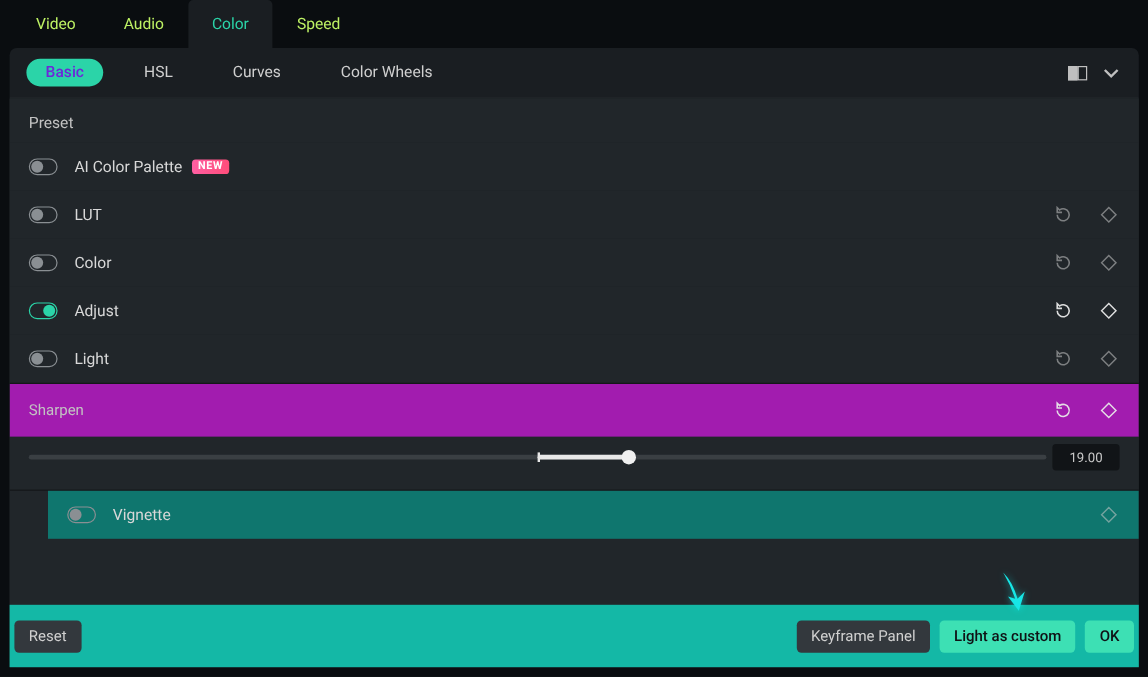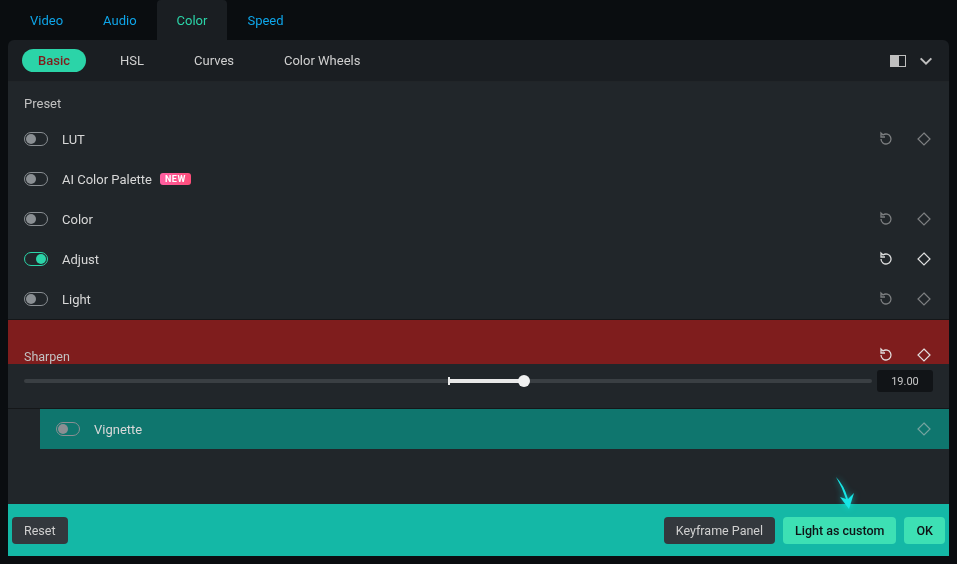--- a/index.html
+++ b/index.html
@@ -1,29 +1,29 @@
 <!DOCTYPE html>
 <html><head>
 <meta charset="utf-8">
 <style>
   * { margin: 0; padding: 0; box-sizing: border-box; font-family: -apple-system, BlinkMacSystemFont, "Segoe UI", Roboto, sans-serif; }
   body { width: 957px; height: 564px; background: #0a0d10; color: #c8c8c8; overflow: hidden; }
 
   
   .top-tabs { display: flex; height: 40px; align-items: center; padding: 0 10px; gap: 0; background: #0a0d10; }
-  .top-tab { padding: 0 20px; height: 40px; display: flex; align-items: center; font-size: 13px; color: #0ea5e9; cursor: pointer; }
+  .top-tab { padding: 0 20px; height: 40px; display: flex; align-items: center; font-size: 13px; color: #bef264; cursor: pointer; }
   .top-tab.active { background: #1a1e22; color: #2bd4a8; border-radius: 4px 4px 0 0; }
 
   
   .panel { background: #1a1e22; border-radius: 6px; margin: 0 8px; height: 516px; display: flex; flex-direction: column; position: relative; }
 
   
   .sub-tabs { display: flex; align-items: center; height: 42px; padding: 0 14px; gap: 18px; border-bottom: 1px solid rgba(255,255,255,0.03); }
   .sub-tab { padding: 4px 16px; font-size: 13px; color: #d0d0d0; cursor: pointer; border-radius: 12px; }
-  .sub-tab.active { background: #2bd4a8; color: #7f1d1d; font-weight: 500; }
+  .sub-tab.active { background: #2bd4a8; color: #6d28d9; font-weight: 500; }
   .sub-tabs-right { margin-left: auto; display: flex; align-items: center; gap: 10px; }
   .compare-icon { width: 16px; height: 12px; display: flex; }
   .compare-icon .half { width: 8px; height: 12px; border: 1px solid #c8c8c8; }
   .compare-icon .half.fill { background: #c8c8c8; }
 
   
   .panel-body { flex: 1; overflow-y: auto; background: #21262a; }
 
   .section-label { font-size: 13px; color: #c2c2c2; padding: 14px 16px 8px; background: #21262a; }
 
@@ -39,21 +39,21 @@
 
   .row-actions { margin-left: auto; display: flex; align-items: center; gap: 20px; }
   .icon-btn { width: 18px; height: 18px; display: flex; align-items: center; justify-content: center; opacity: 0.55; cursor: pointer; }
   .icon-btn.bright { opacity: 0.95; }
   .icon-btn svg { width: 16px; height: 16px; }
 
   
   .divider { height: 1px; background: #151719; }
 
   
-  .sharpen-header { display: flex; align-items: flex-end; height: 44px; padding: 0 16px; background: #7f1d1d; }
+  .sharpen-header { display: flex; align-items: center; height: 44px; padding: 0 16px; background: #a21caf; }
   .sharpen-title { font-size: 12.5px; color: #c2c2c2; }
 
   .slider-row { display: flex; align-items: center; height: 44px; padding: 0 16px 10px; gap: 5px; background: #21262a; }
   .slider { flex: 1; position: relative; height: 4px; }
   .slider-track { position: absolute; width: 100%; height: 4px; background: #3a3f43; border-radius: 2px; }
   .slider-fill { position: absolute; left: 50%; height: 4px; background: #e8e8e8; border-radius: 2px; }
   .slider-mid { position: absolute; left: 50%; width: 2px; height: 8px; background: #e8e8e8; top: -2px; }
   .slider-thumb { position: absolute; width: 12px; height: 12px; border-radius: 50%; background: #f0f0f0; top: -4px; transform: translateX(-50%); cursor: pointer; }
   .value-box { width: 56px; height: 22px; background: #111417; border-radius: 3px; display: flex; align-items: center; justify-content: center; font-size: 11px; color: #c8c8c8; }
 
@@ -101,39 +101,39 @@
       </div>
     </div>
   </div>
 
   <div class="panel-body">
 
     <div class="section-label">Preset</div>
 
     <div class="row">
       <div class="toggle"></div>
-      <span class="row-label">LUT</span>
-      <div class="row-actions">
-        <div class="icon-btn">
-            <svg viewBox="0 0 16 16">
-              <path d="M3 8a5 5 0 1 0 2-4L3 2v4h4" stroke="#c8c8c8" stroke-width="1.3" fill="none"></path>
-            </svg>
-          </div>
-        <div class="icon-btn">
-            <svg viewBox="0 0 16 16">
-              <path d="M8 2 L14 8 L8 14 L2 8 Z" stroke="#c8c8c8" stroke-width="1.2" fill="none"></path>
-            </svg>
-          </div>
-      </div>
-    </div>
-
-    <div class="row">
-      <div class="toggle"></div>
       <span class="row-label">AI Color Palette</span>
       <span class="badge">NEW</span>
+    </div>
+
+    <div class="row">
+      <div class="toggle"></div>
+      <span class="row-label">LUT</span>
+      <div class="row-actions">
+        <div class="icon-btn">
+            <svg viewBox="0 0 16 16">
+              <path d="M3 8a5 5 0 1 0 2-4L3 2v4h4" stroke="#c8c8c8" stroke-width="1.3" fill="none"></path>
+            </svg>
+          </div>
+        <div class="icon-btn">
+            <svg viewBox="0 0 16 16">
+              <path d="M8 2 L14 8 L8 14 L2 8 Z" stroke="#c8c8c8" stroke-width="1.2" fill="none"></path>
+            </svg>
+          </div>
+      </div>
     </div>
 
     <div class="row">
       <div class="toggle"></div>
       <span class="row-label">Color</span>
       <div class="row-actions">
         <div class="icon-btn">
             <svg viewBox="0 0 16 16">
               <path d="M3 8a5 5 0 1 0 2-4L3 2v4h4" stroke="#c8c8c8" stroke-width="1.3" fill="none"></path>
             </svg>

